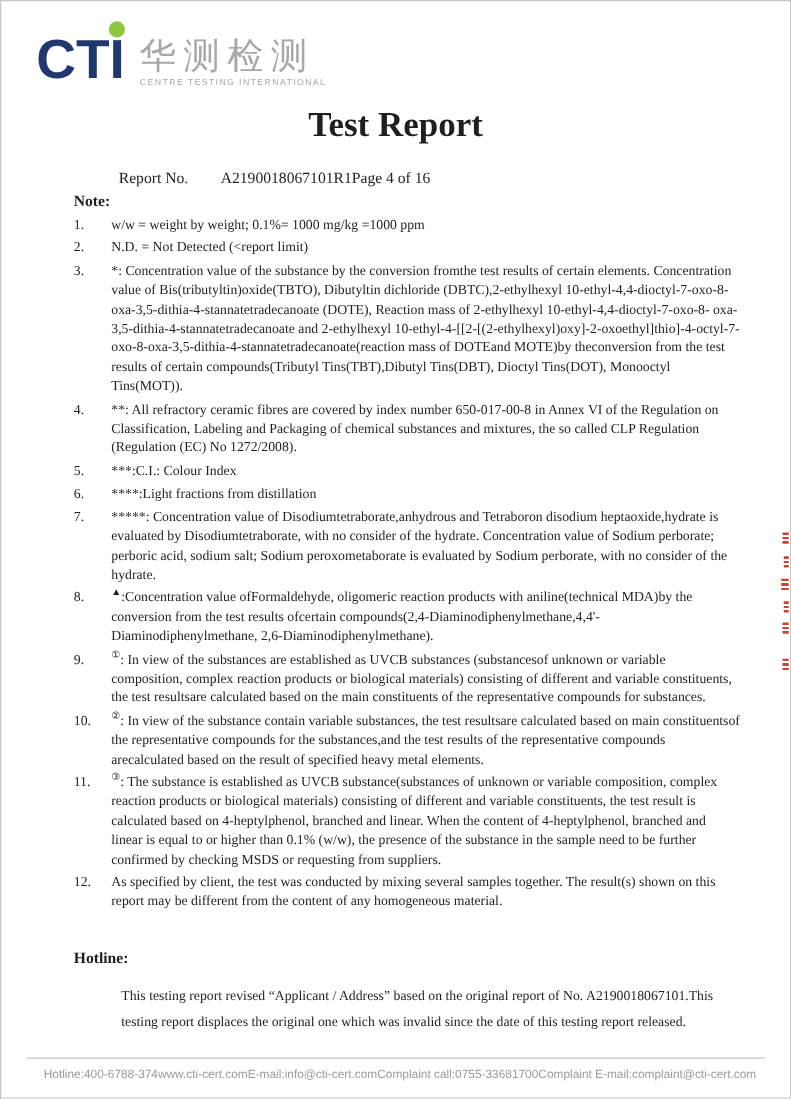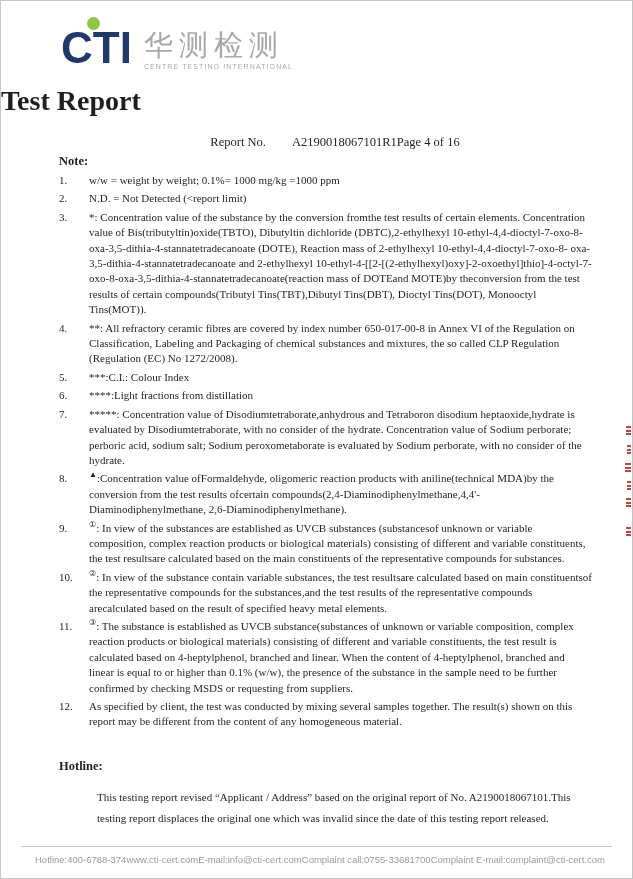--- a/index.html
+++ b/index.html
@@ -7,34 +7,34 @@
   body { font-family:"Liberation Serif", serif; }
   .page {
     position:relative; width:633px; height:879px; background:#ffffff;
     border:1px solid #c6c6c6; overflow:hidden; color:#1f1f1f;
   }
   
   .logo { position:absolute; top:16px; left:28px; display:flex; align-items:flex-start; }
   .cti-wrap { position:relative; padding-top:9px; }
   .cti-text {
     font-family:"Liberation Sans", sans-serif; font-weight:bold; font-size:44px;
-    line-height:44px; color:#21386e; letter-spacing:0px;margin-left:32px;
+    line-height:44px; color:#21386e; letter-spacing:0px;
   }
   .cti-dot { position:absolute; top:0px; left:58px; width:13px; height:13px;
     border-radius:50%; background:#8dc63f; }
   .logo-right { margin-left:12px; padding-top:13px; }
   .logo-cn { font-size:29px; line-height:30px; color:#a8a8a8; letter-spacing:6px;
     font-family:"Liberation Sans", sans-serif; }
   .logo-sub { font-family:"Liberation Sans", sans-serif; font-size:7px;
     letter-spacing:1.1px; color:#a8a8a8; margin-top:3px; white-space:nowrap; }
   
-  .title { position:absolute; top:84px; left:0; width:100%; text-align:left;
+  .title { position:absolute; top:84px; left:0; width:100%; text-align:center;
     font-size:28px; font-weight:bold; }
   .report-row { position:absolute; top:134px; left:58px; right:57px;
-    display:flex; justify-content:center; font-size:12.5px;margin-left:36px; }
+    display:flex; justify-content:flex-start; font-size:12.5px;margin-left:36px; }
   .report-left { display:flex; }
   .report-no-label { margin-right:26px; }
   
   .note-block { position:absolute; top:153px; left:58px; right:40px; }
   .section-heading { font-size:12.5px; font-weight:bold; margin-bottom:4px; }
   .note-item { display:flex; font-size:11px; line-height:15.4px; margin-bottom:3px; }
   .note-item .num { width:30px; flex:0 0 30px; }
   .note-item .txt { flex:1; }
   sup.marker { font-size:8px; vertical-align:super; line-height:0; }
   

